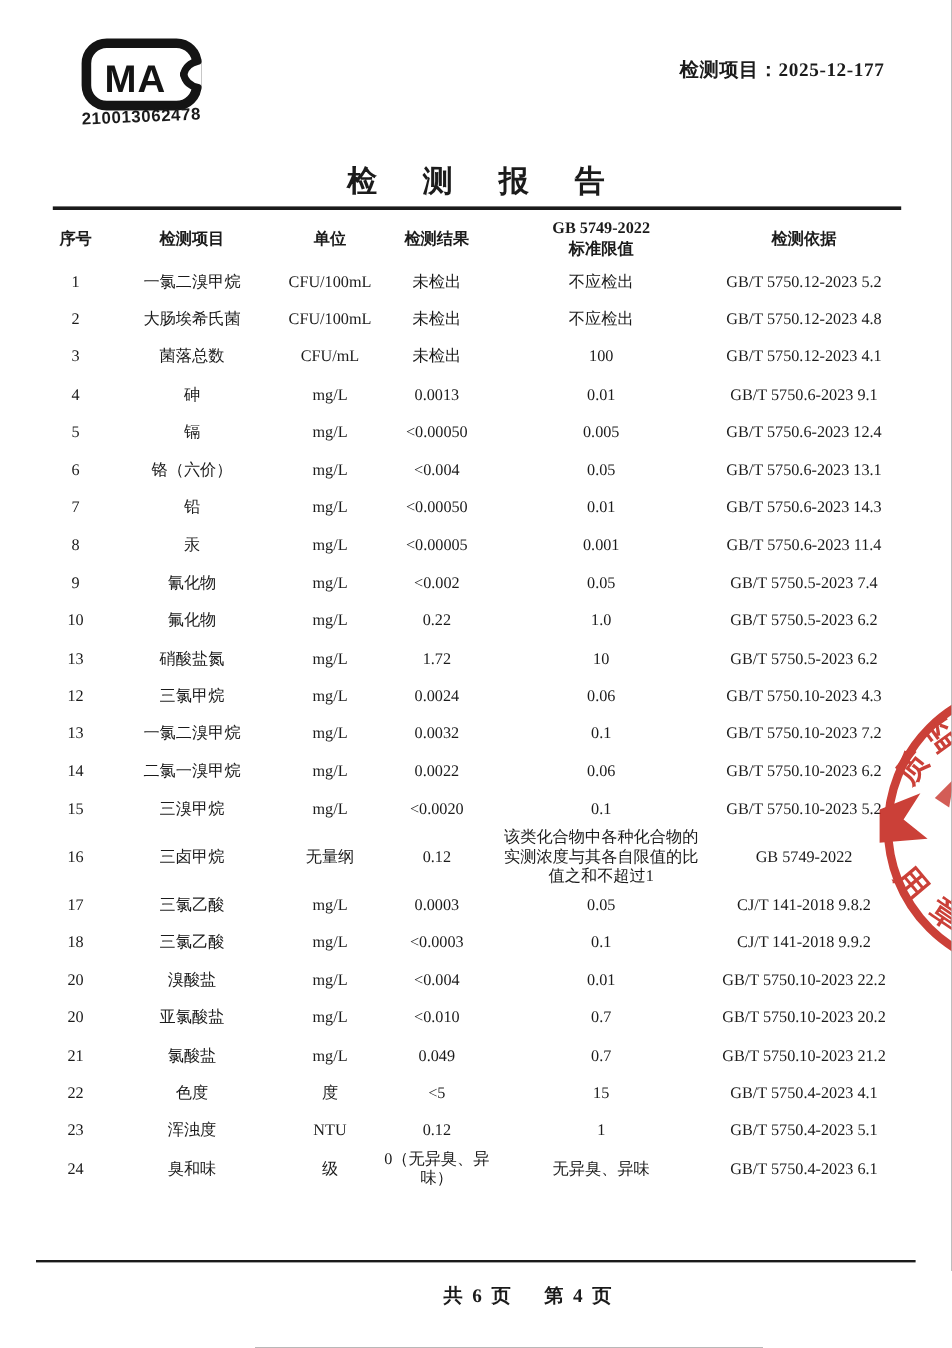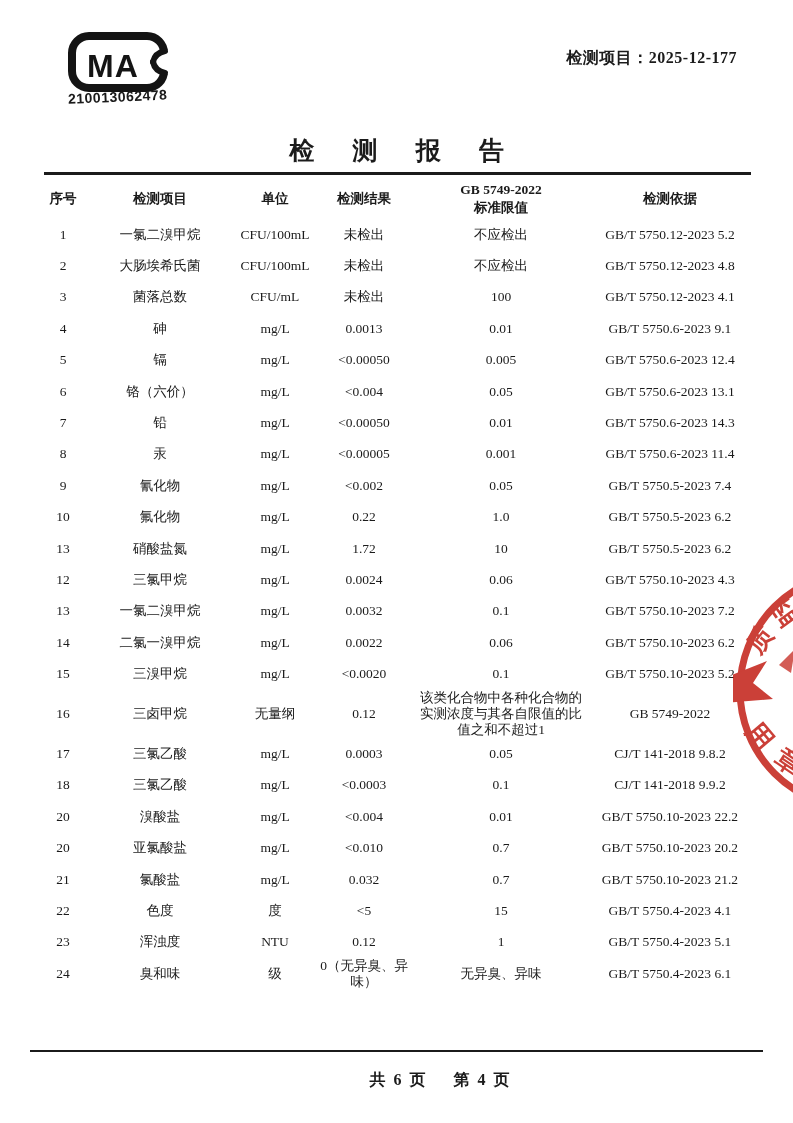--- a/index.html
+++ b/index.html
@@ -275,21 +275,21 @@
       <div>mg/L</div>
       <div>&lt;0.010</div>
       <div><span class="limit-wrap">0.7</span></div>
       <div>GB/T 5750.10-2023 20.2</div>
     </div>
 
     <div class="tr body-row">
       <div>21</div>
       <div>氯酸盐</div>
       <div>mg/L</div>
-      <div>0.032</div>
+      <div>0.049</div>
       <div><span class="limit-wrap">0.7</span></div>
       <div>GB/T 5750.10-2023 21.2</div>
     </div>
 
     <div class="tr body-row">
       <div>22</div>
       <div>色度</div>
       <div>度</div>
       <div>&lt;5</div>
       <div><span class="limit-wrap">15</span></div>

